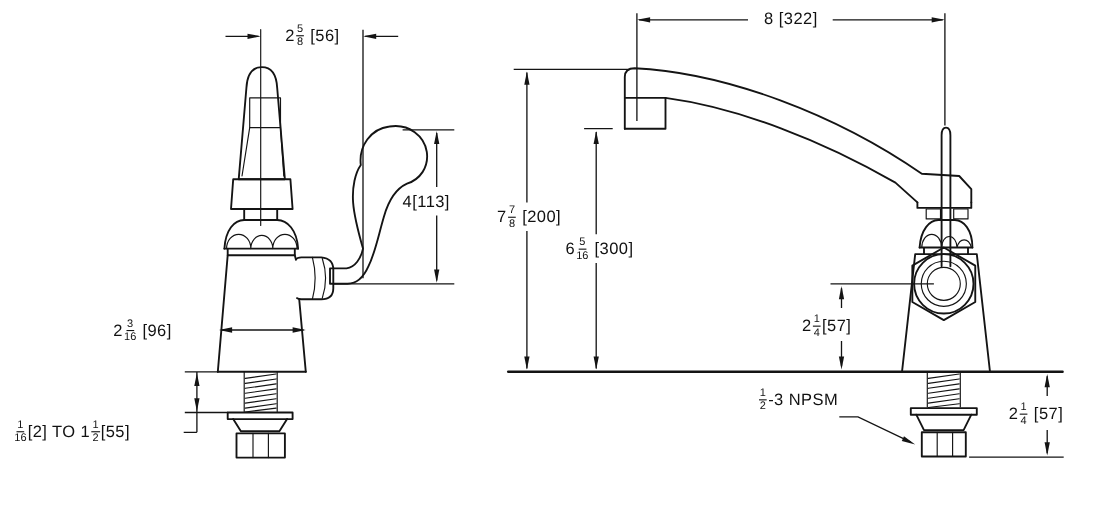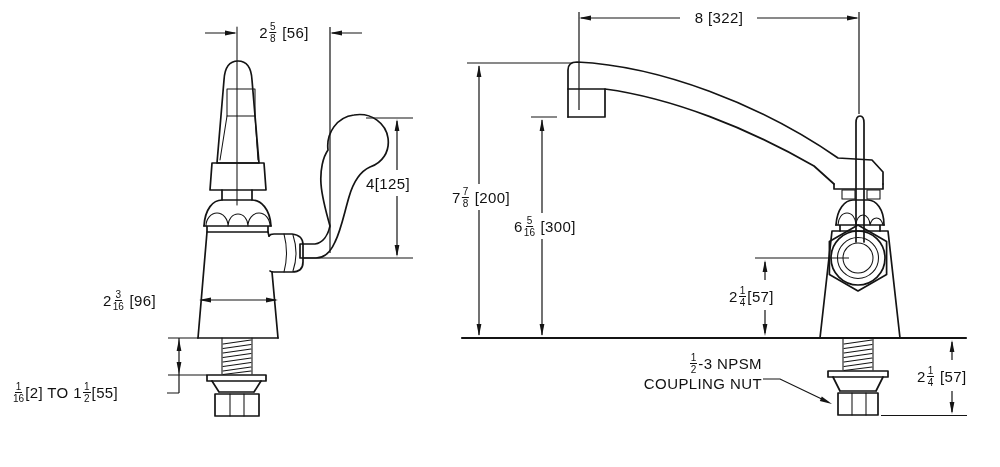--- a/index.html
+++ b/index.html
@@ -192,21 +192,21 @@
       <polygon class="ah" points="832,404 819.8,400.9 821.8,396.5"></polygon>
     </g>
   </g>
 </svg>
 
   <div class="dim ctr" style="left:284px;top:21px;">
     <span>2</span><span class="frac"><span class="num">5</span><span class="den">8</span></span><span class="metric"> [56]</span>
   </div>
 
   <div class="dim" style="left:366px;top:176px;">
-    <span>4</span><span class="metric">[125]</span>
+    <span>4</span><span class="metric">[113]</span>
   </div>
 
   <div class="dim" style="left:103px;top:289px;">
     <span>2</span><span class="frac"><span class="num">3</span><span class="den">16</span></span><span class="metric"> [96]</span>
   </div>
 
   <div class="dim" style="left:12px;top:381px;">
     <span class="frac"><span class="num">1</span><span class="den">16</span></span><span>[2]</span><span> TO </span><span>1</span><span class="frac"><span class="num">1</span><span class="den">2</span></span><span>[55]</span>
   </div>
 
@@ -225,16 +225,15 @@
   <div class="dim" style="left:729px;top:285px;">
     <span>2</span><span class="frac"><span class="num">1</span><span class="den">4</span></span><span class="metric">[57]</span>
   </div>
 
   <div class="dim" style="left:917px;top:365px;">
     <span>2</span><span class="frac"><span class="num">1</span><span class="den">4</span></span><span class="metric"> [57]</span>
   </div>
 
   <div class="note" style="left:628px;top:352px;width:134px;">
     <span class="row"><span class="frac"><span class="num">1</span><span class="den">2</span></span><span>-3 NPSM</span></span>
-    <span class="row">COUPLING NUT</span>
   </div>
 
 </div>
 
 </body></html>

